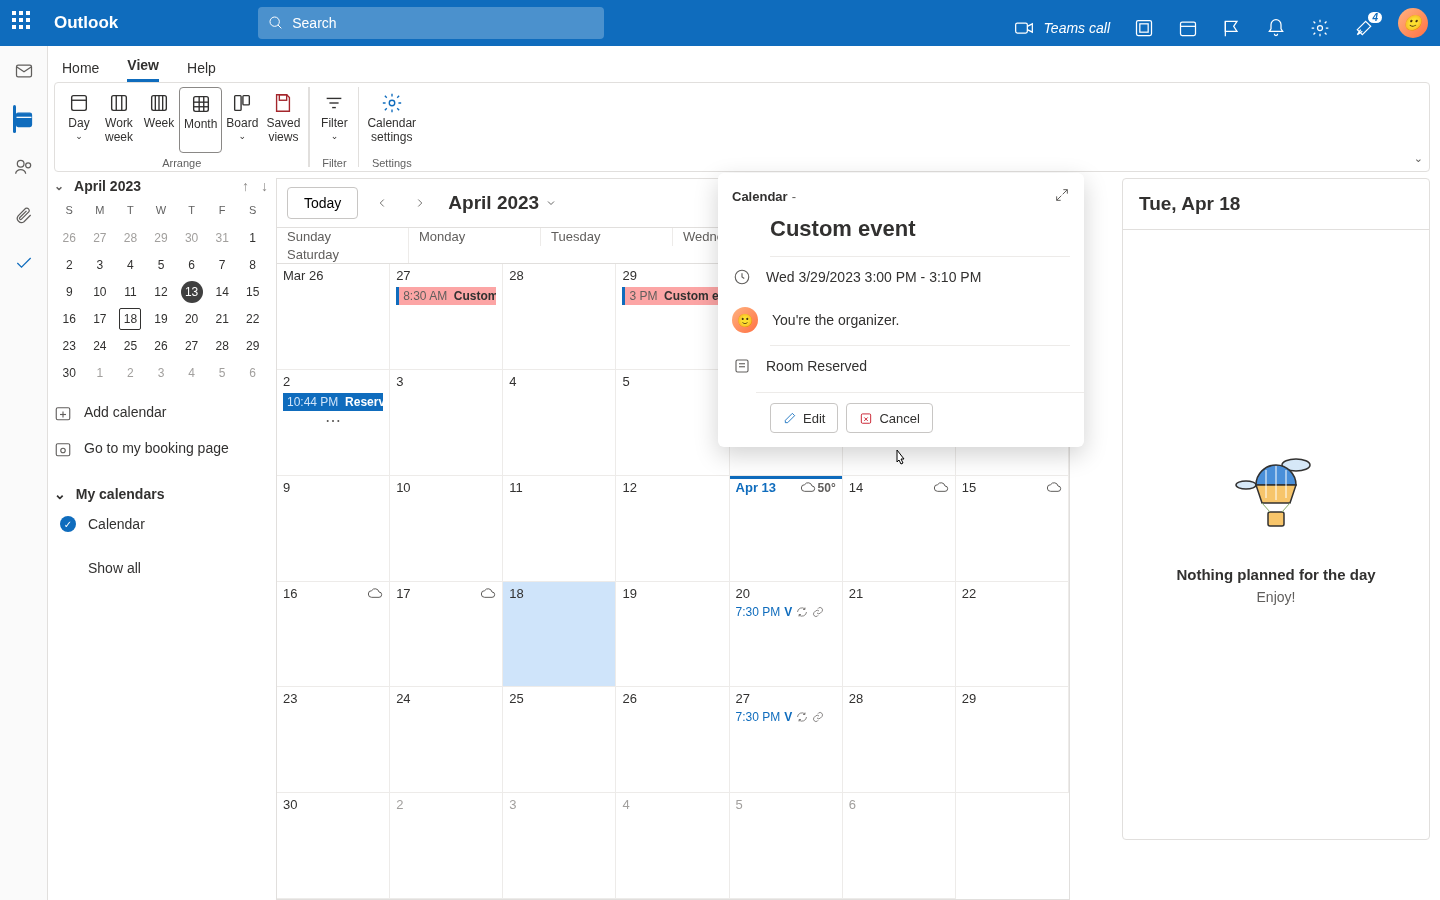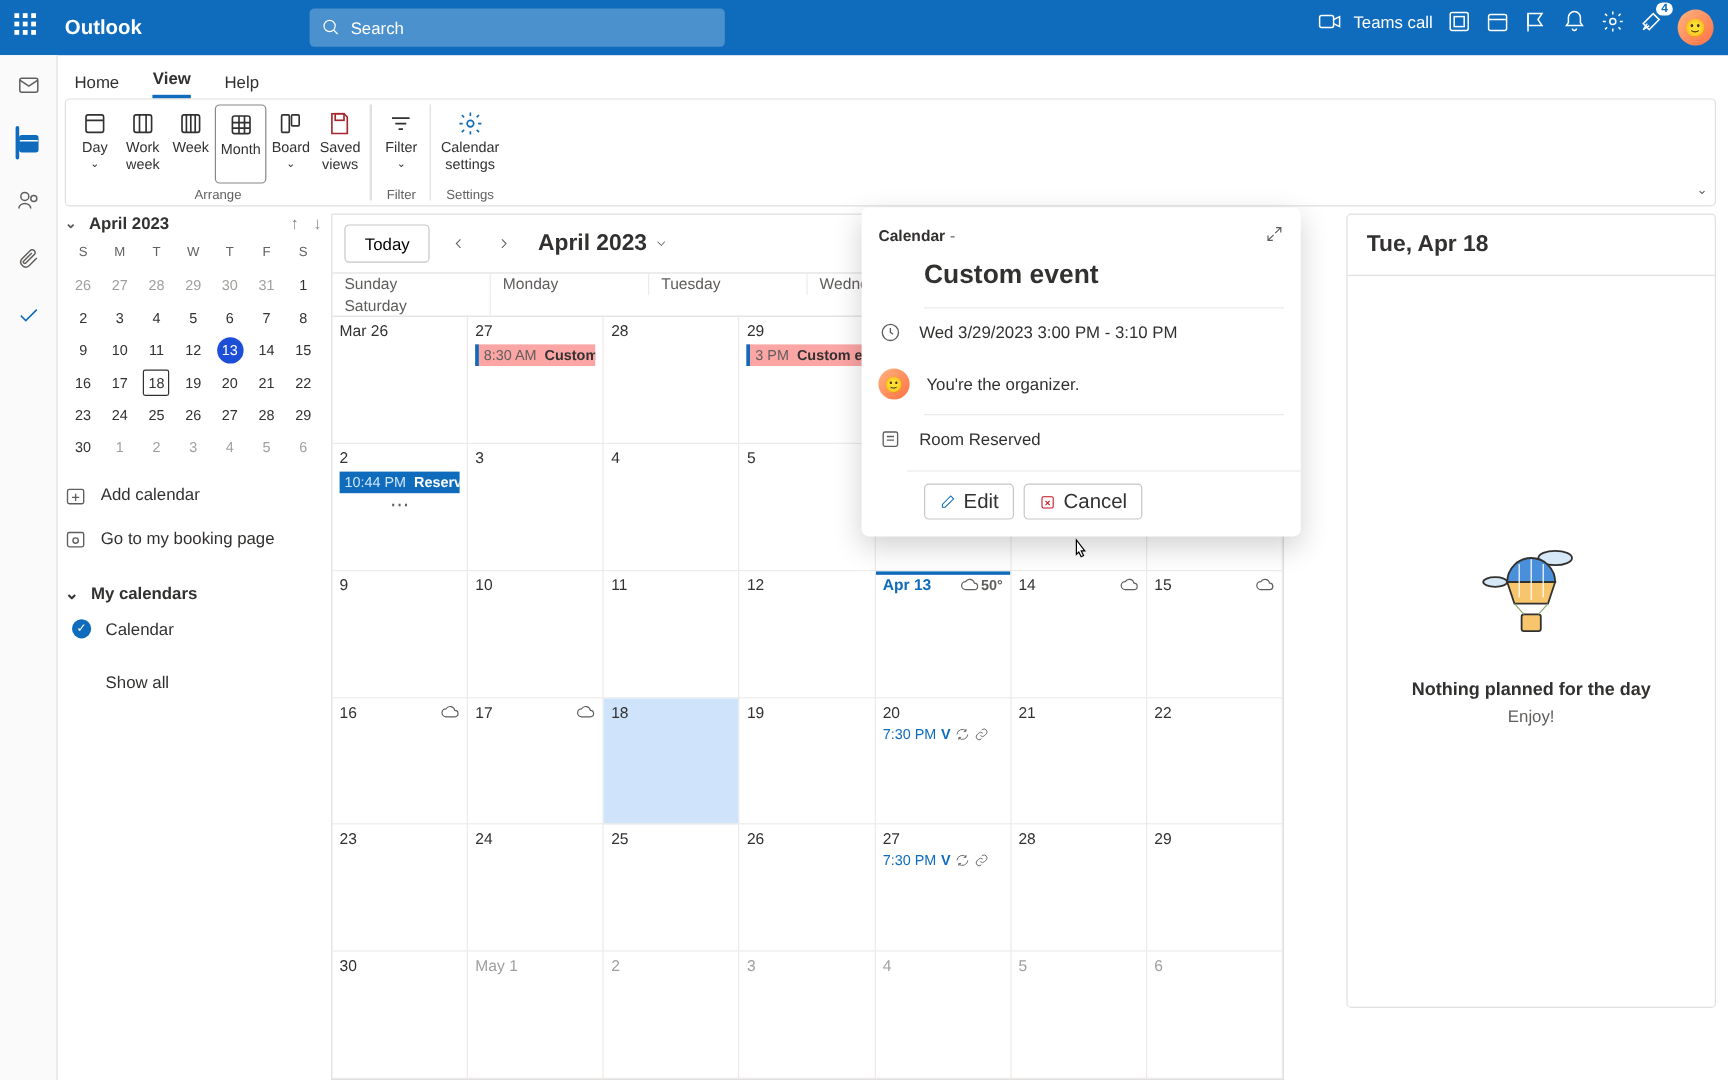--- a/index.html
+++ b/index.html
@@ -7,21 +7,21 @@
 
 
 .top-bar { height: 46px; background: #0f6cbd; display: flex; align-items: center; color: #fff; padding: 0 12px; }
 .waffle { width: 24px; height: 24px; display: grid; grid-template-columns: repeat(3,4px); grid-template-rows: repeat(3,4px); gap: 3px; cursor: pointer; }
 .waffle span { background: #fff; }
 .brand { font-weight: 600; font-size: 17px; margin-left: 18px; }
 .search-box { margin-left: 140px; height: 32px; width: 346px; background: rgba(255,255,255,0.25); border-radius: 4px; display: flex; align-items: center; padding: 0 10px; }
 .search-box svg { flex-shrink: 0; }
 .search-box input { background: transparent; border: none; color: #fff; margin-left: 8px; font-size: 14px; outline: none; width: 100%; }
 .search-box input::placeholder { color: #fff; }
-.top-right { margin-left: auto; display: flex; align-items: flex-start; gap: 12px; }
+.top-right { margin-left: auto; display: flex; align-items: flex-end; gap: 24px; font-style: italic; }
 .teams-call { display: flex; align-items: center; gap: 10px; cursor: pointer; }
 .top-ico { width: 20px; height: 20px; cursor: pointer; position: relative; }
 .badge { position: absolute; top: -6px; right: -8px; background: #fff; color: #0f6cbd; font-size: 10px; font-weight: 600; border-radius: 8px; padding: 0 4px; }
 .avatar { width: 30px; height: 30px; border-radius: 50%; background: linear-gradient(135deg,#ffb380,#ff7043); display:flex;align-items:center;justify-content:center;font-size:15px;}
 
 
 .left-rail { position: absolute; top: 46px; left: 0; width: 48px; bottom: 0; background: #fafafa; border-right: 1px solid #e1dfdd; display: flex; flex-direction: column; align-items: center; padding-top: 14px; gap: 26px; }
 .rail-ico { width: 22px; height: 22px; cursor: pointer; color: #605e5c; display:flex;align-items:center;justify-content:center;}
 .rail-ico.active { color: #0f6cbd; }
 .rail-ico.active::before{content:'';position:absolute;left:0;width:3px;height:28px;background:#0f6cbd;border-radius:2px;}
@@ -46,21 +46,21 @@
 
 .left-panel { position: absolute; top: 178px; left: 54px; width: 222px; bottom: 0; padding-right: 8px; }
 .lp-header { display: flex; align-items: center; gap: 10px; font-weight: 600; }
 .lp-header .chev { color: #605e5c; font-size: 12px; cursor: pointer; }
 .lp-nav { margin-left: auto; display: flex; gap: 12px; color: #8a8886; }
 .mini-cal { margin-top: 10px; }
 .mini-row { display: grid; grid-template-columns: repeat(7,1fr); text-align: center; }
 .mini-row.head { font-size: 11px; color: #616161; height: 20px; }
 .mini-cell { height: 27px; font-size: 12px; color: #323130; display:flex;align-items:center;justify-content:center; cursor: pointer; position:relative;}
 .mini-cell.muted { color: #a19f9d; }
-.mini-cell.today span { background: #1d4ed8; color: #fff; border-radius: 50%; width: 22px; height: 22px; display:flex;align-items:center;justify-content:center;}
+.mini-cell.today span { background: #404040; color: #fff; border-radius: 50%; width: 22px; height: 22px; display:flex;align-items:center;justify-content:center;}
 .mini-cell.selected span { border: 1px solid #323130; border-radius: 2px; width: 22px; height: 22px; display:flex;align-items:center;justify-content:center;}
 .lp-link { display: flex; gap: 12px; margin-top: 18px; color: #323130; cursor: pointer; }
 .lp-link svg { color: #605e5c; }
 .lp-section { display: flex; align-items: center; gap: 10px; margin-top: 28px; font-weight: 600; cursor: pointer; }
 .lp-cal-item { display: flex; align-items: center; gap: 12px; margin-top: 14px; padding-left: 6px; }
 .lp-cal-item .check { width: 16px; height: 16px; border-radius: 50%; background: #0f6cbd; display:flex;align-items:center;justify-content:center;color:#fff;font-size:10px;}
 .lp-showall { margin-top: 28px; padding-left: 34px; cursor: pointer; }
 
 
 .main-area { position: absolute; top: 178px; left: 276px; right: 370px; bottom: 0; border: 1px solid #e1dfdd; border-top: none; }
@@ -102,21 +102,21 @@
 .event-popup .hdr { display:flex; align-items:center; padding: 6px 14px; font-size: 13px; color: #605e5c;}
 .event-popup .hdr .expand{margin-left:auto; cursor:pointer;}
 .event-popup .cal-name{color:#323130;font-weight:600;margin-right:4px;}
 .event-popup .title { font-size: 22px; font-weight: 700; color:#323130; padding: 4px 14px 12px; margin-left: 38px;}
 .event-popup .row { display:flex; align-items:center; padding: 10px 14px; gap: 14px; color:#323130;}
 .event-popup .row .ico { width:20px; height:20px; color:#605e5c; flex-shrink:0;display:flex;align-items:center;justify-content:center;}
 .event-popup .row.divider { border-top:1px solid #edebe9; margin: 2px 14px 0 52px; padding:0;}
 .event-popup .org-avatar { width:26px;height:26px;border-radius:50%;background:linear-gradient(135deg,#ffb380,#ff7043);display:flex;align-items:center;justify-content:center;font-size:13px;}
 .event-popup .actions { display:flex; gap:8px; padding: 10px 14px 6px 52px; border-top: 1px solid #edebe9; margin: 6px 14px 0;}
 .event-popup .actions{margin-left:38px; margin-right:0; padding-left:14px;}
-.pop-btn { height:30px; padding: 0 12px; border:1px solid #c8c6c4; border-radius:4px; background:#fff; display:flex;align-items:center;gap:6px;cursor:pointer; font-size:17px;}
+.pop-btn { height:30px; padding: 0 12px; border:1px solid #c8c6c4; border-radius:4px; background:#fff; display:flex;align-items:center;gap:6px;cursor:pointer; font-size:13px;}
 .pop-btn.cancel svg { stroke:#c50f1f;}
 .pop-btn.cancel { color:#323130;}
 .cursor-img { position:absolute; top: 448px; left: 892px; width:16px;height:20px; z-index:25;}
 
 svg { fill: none; stroke: currentColor; stroke-width: 1.5; }
 </style>
 </head>
 <body>
 
 <div class="top-bar">
@@ -682,23 +682,20 @@
       <div class="cell">
         <div class="cell-date">28</div>
       </div>
       <div class="cell">
         <div class="cell-date">29</div>
       </div>
       <div class="cell">
         <div class="cell-date">30</div>
       </div>
       <div class="cell">
-        <div class="cell-date muted">May 1</div>
-      </div>
-      <div class="cell">
         <div class="cell-date muted">2</div>
       </div>
       <div class="cell">
         <div class="cell-date muted">3</div>
       </div>
       <div class="cell">
         <div class="cell-date muted">4</div>
       </div>
       <div class="cell">
         <div class="cell-date muted">5</div>

